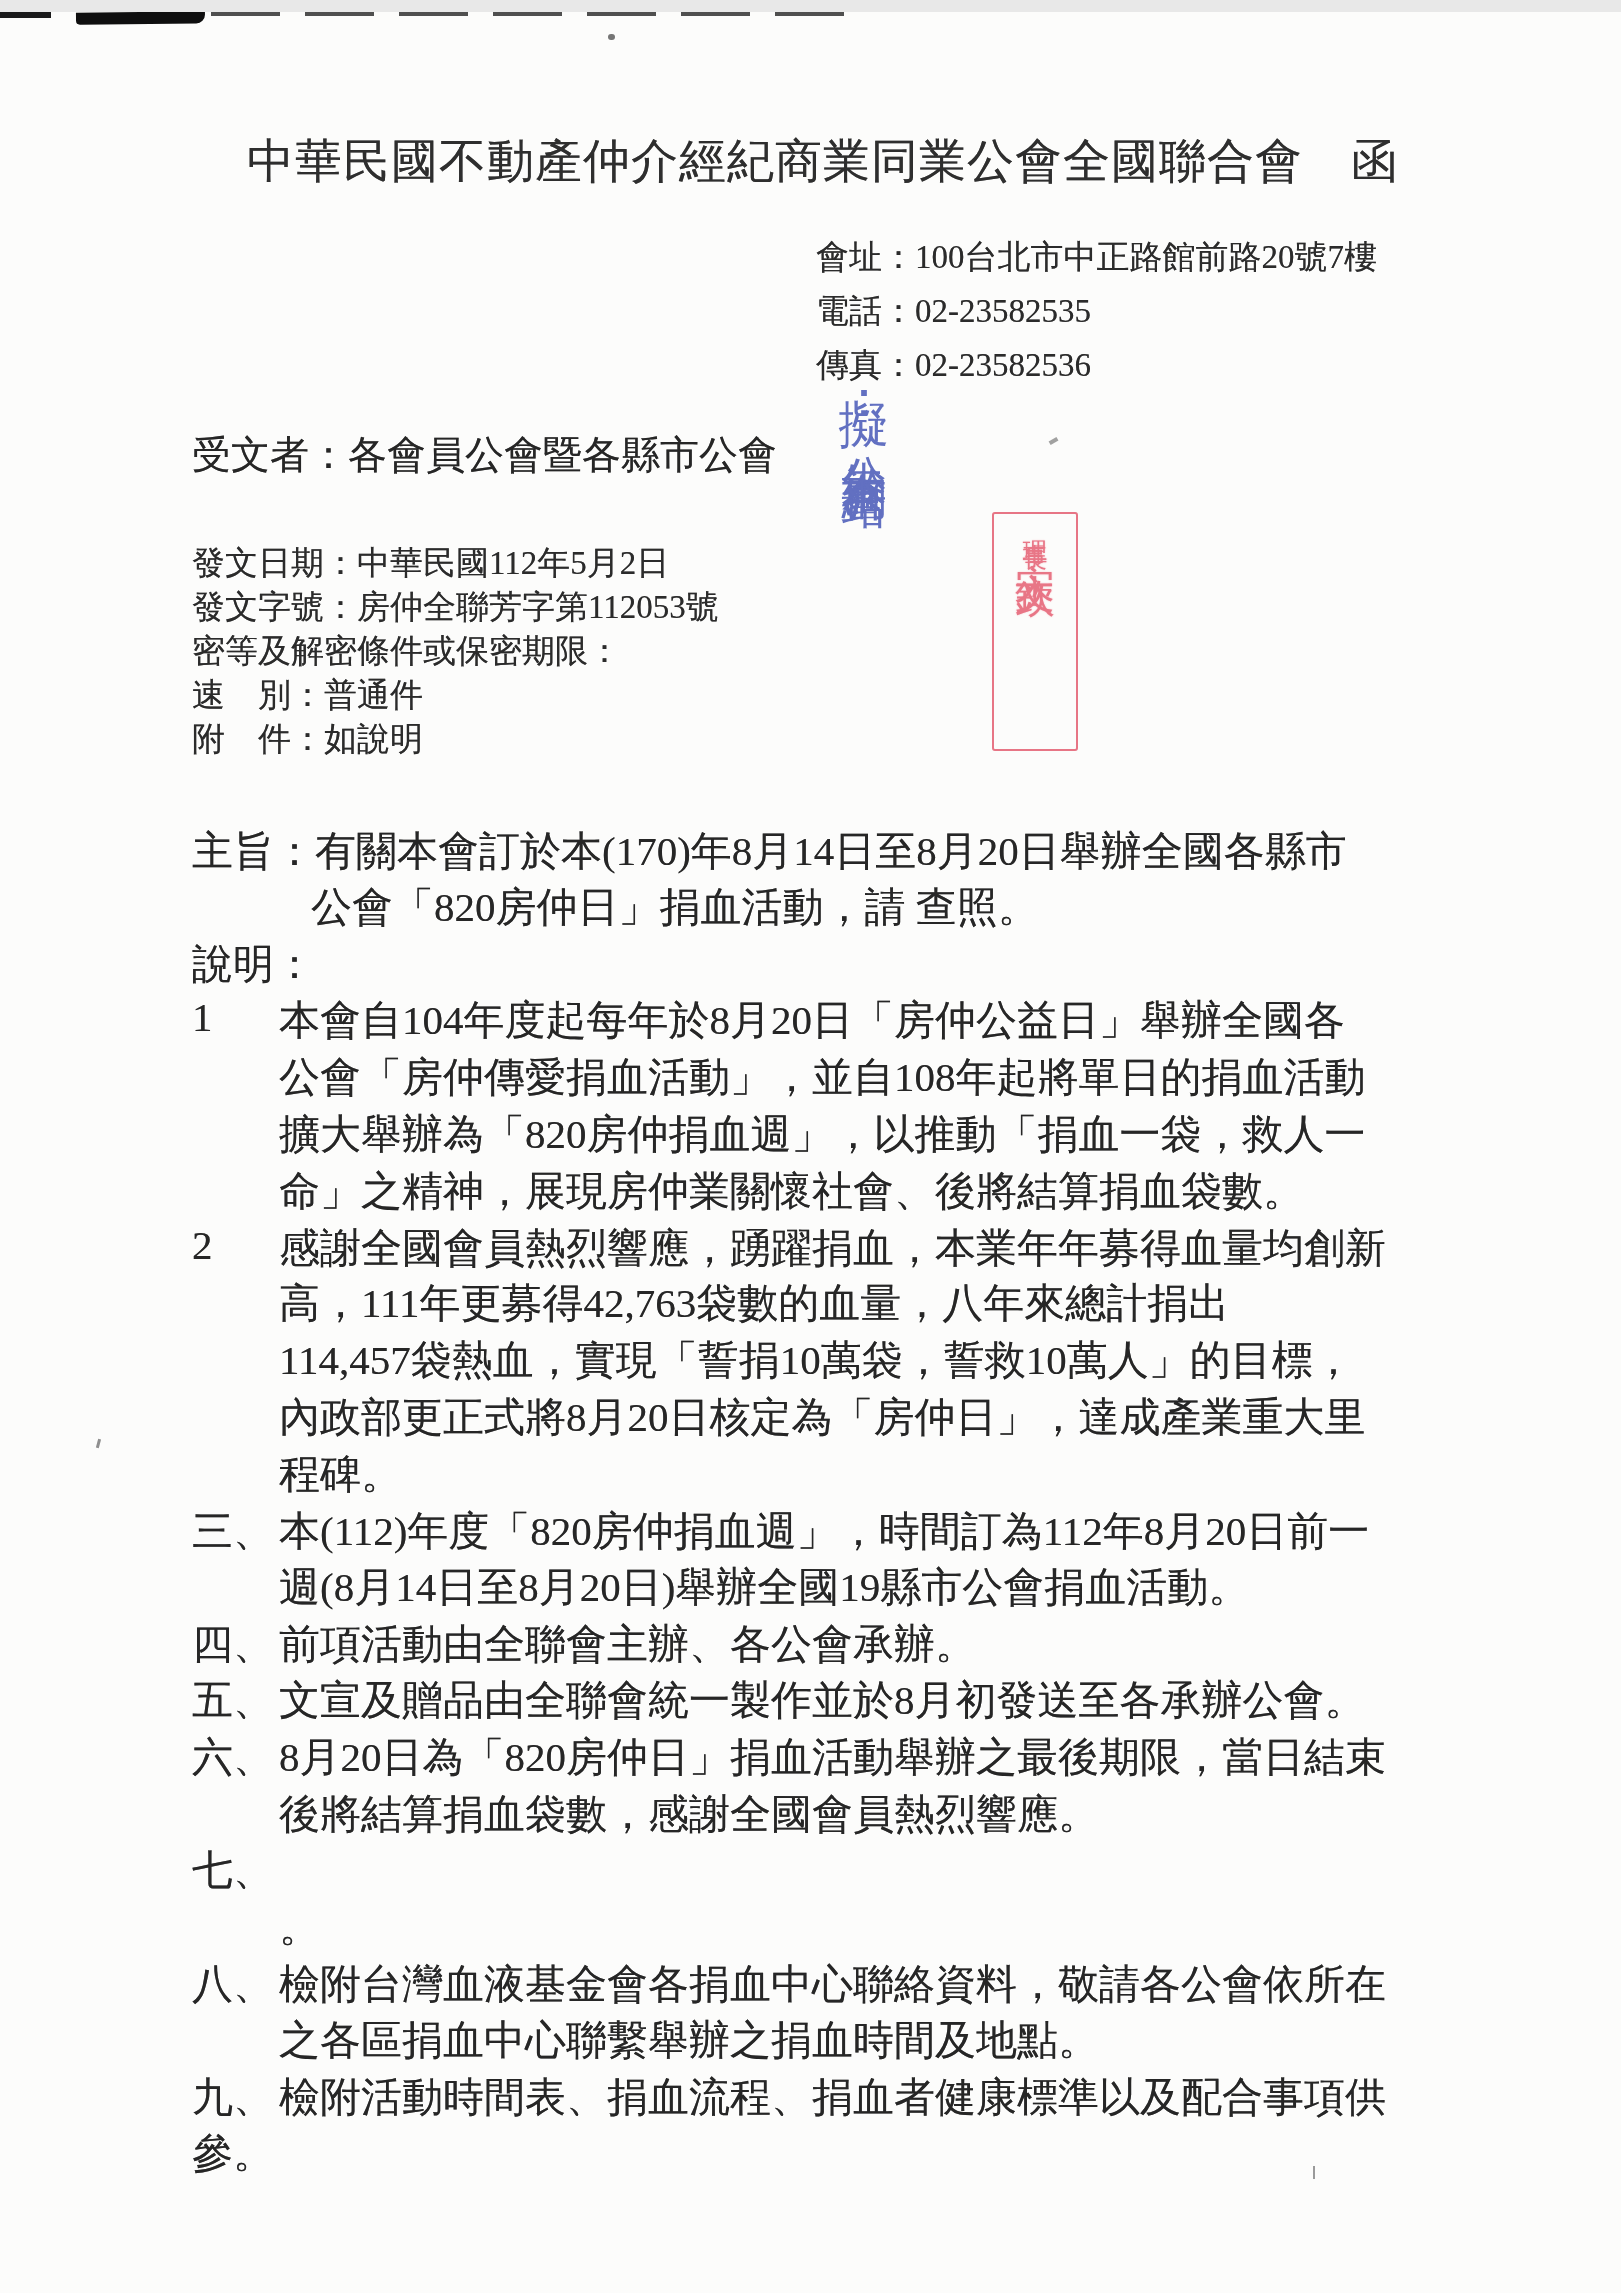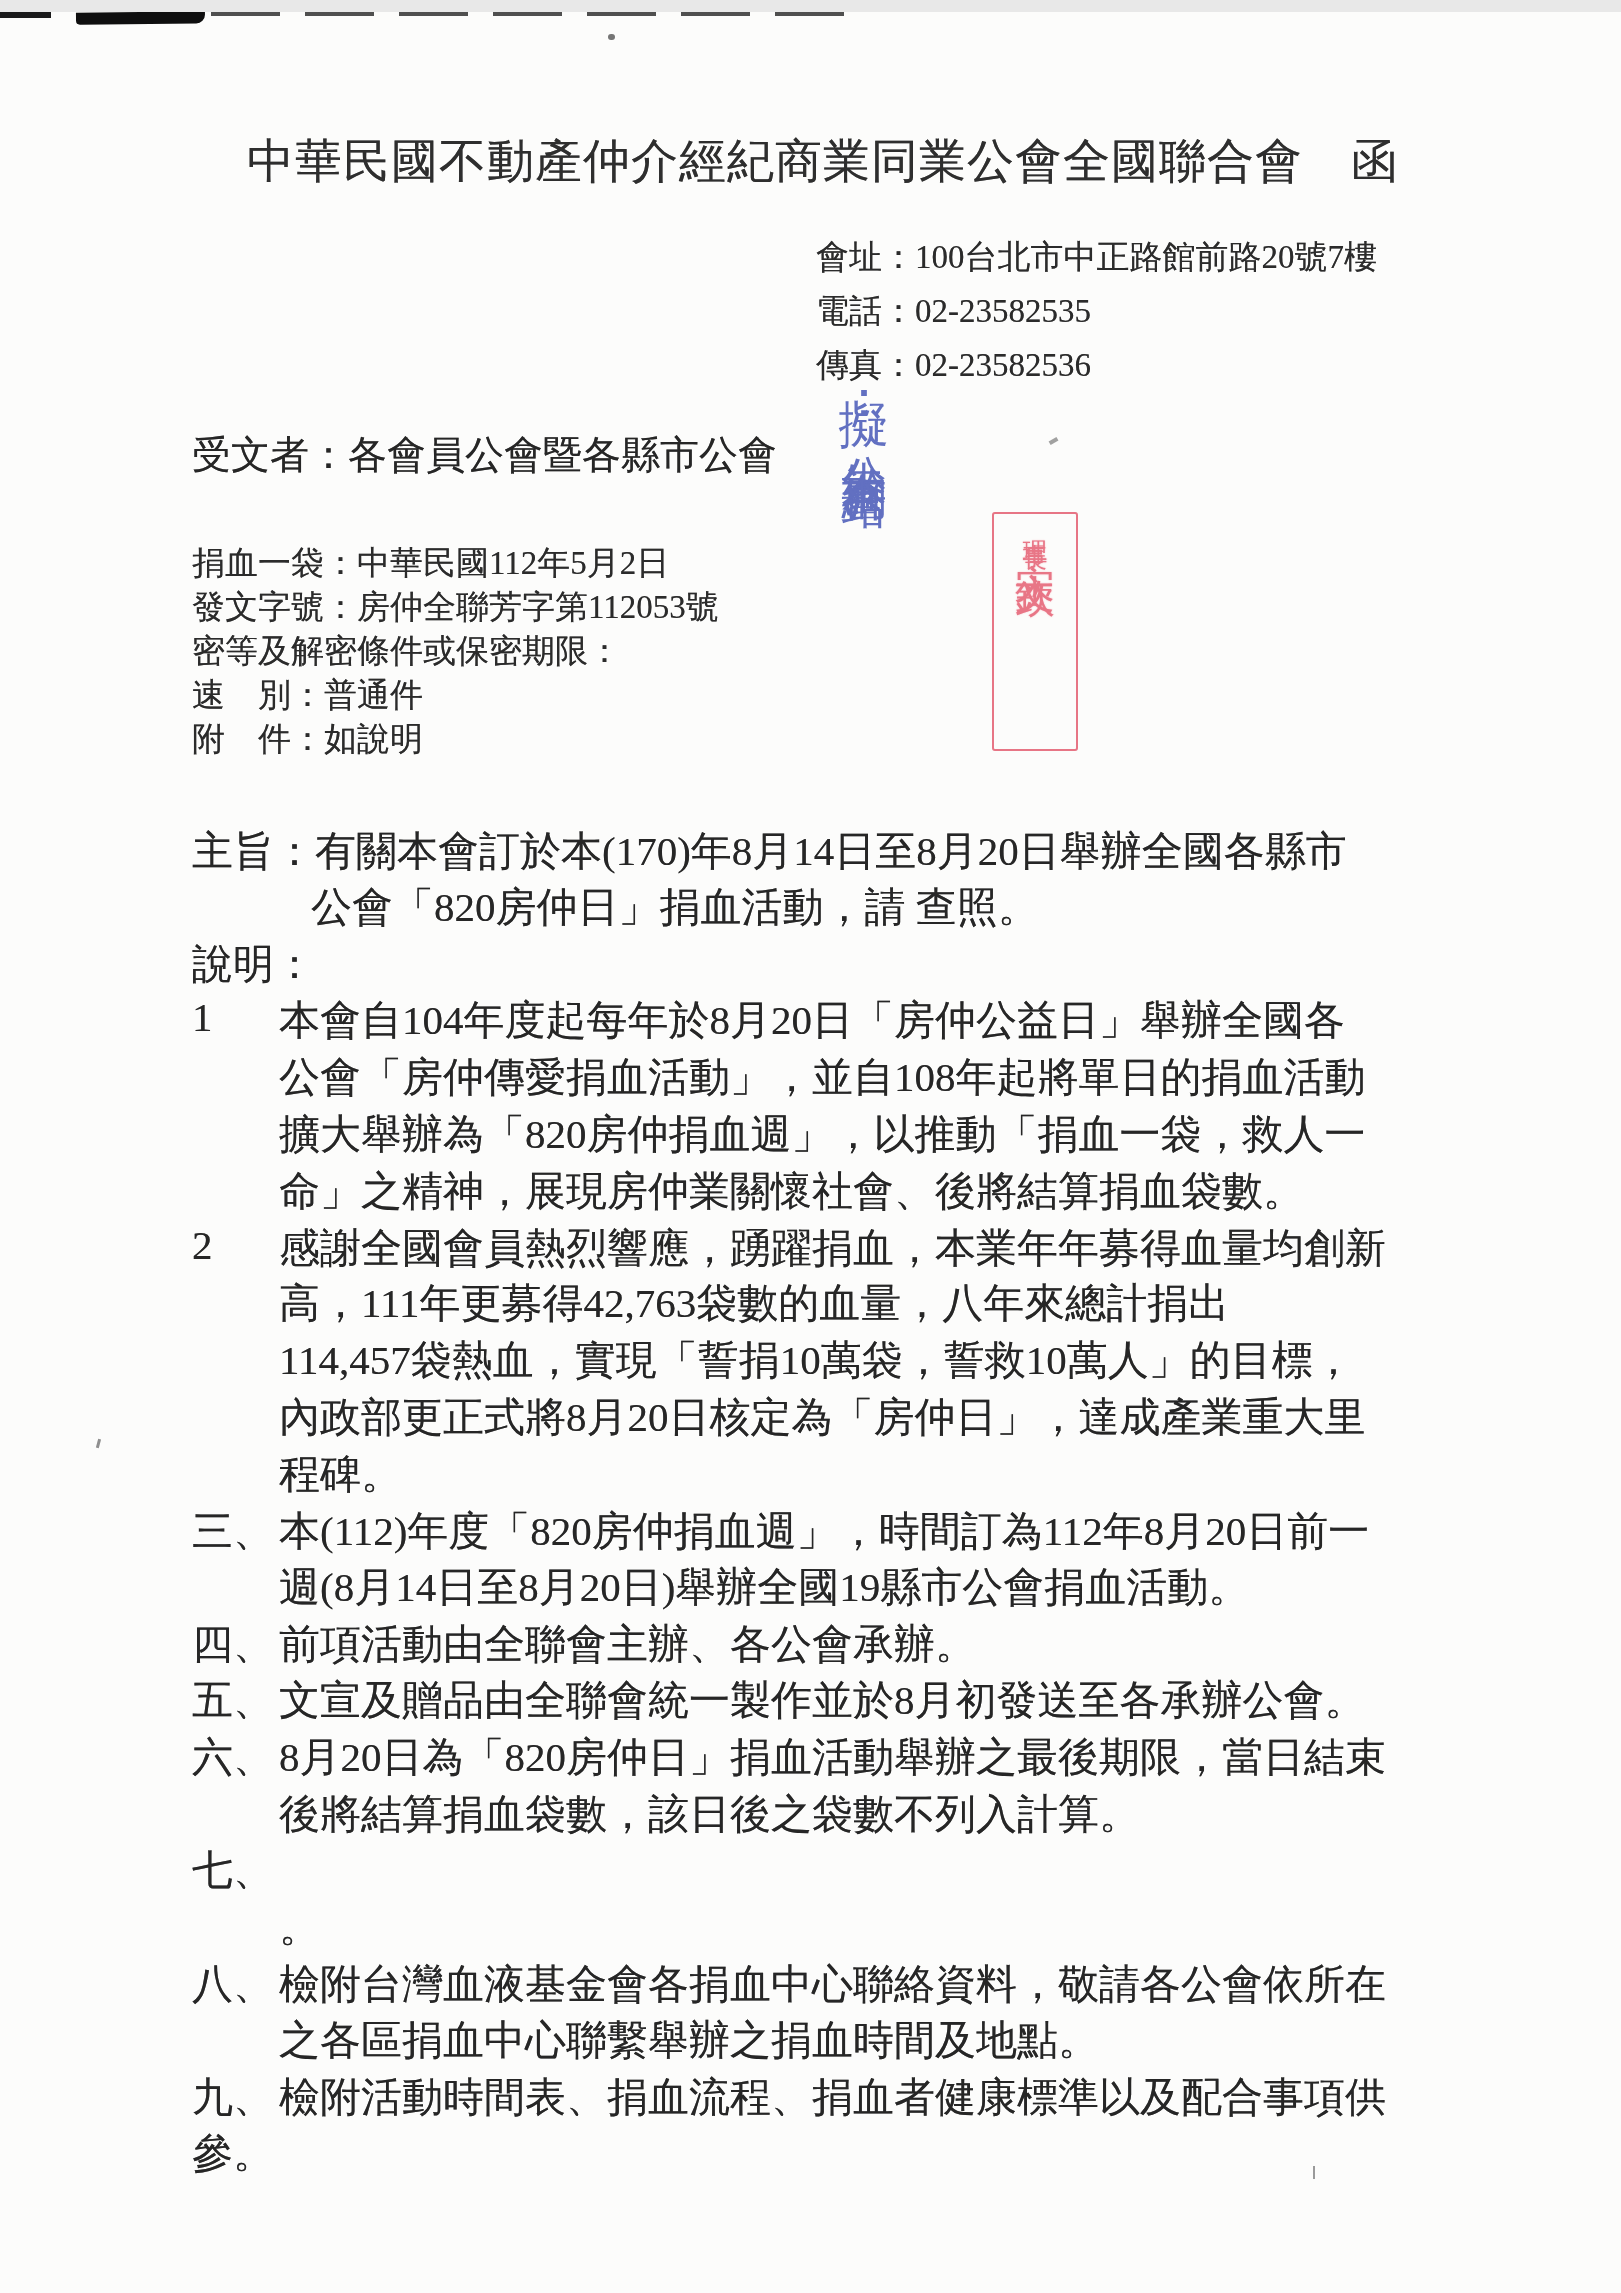--- a/index.html
+++ b/index.html
@@ -104,21 +104,21 @@
 
   <div class="stamp">
     <div class="stamp-inner" style="color: rgb(228, 85, 106);">
       <span class="stamp-title">理事長</span><span class="stamp-name">宋文欽</span>
     </div>
   </div>
 
   <div class="recipient cn">受文者：各會員公會暨各縣市公會</div>
 
   <div class="meta cn">
-      <div class="cn">捐血一袋：中華民國112年5月2日</div>
+      <div class="cn">發文日期：中華民國112年5月2日</div>
       <div class="cn">發文字號：房仲全聯芳字第112053號</div>
       <div class="cn">密等及解密條件或保密期限：</div>
       <div class="cn">速　別：普通件</div>
       <div class="cn">附　件：如說明</div>
     </div>
 
   <div class="body-block">
       <div class="bline cn" style="top: 812px;">
     <span class="num"></span>
     <span class="txt" style="left: 0px;">主旨：有關本會訂於本(170)年8月14日至8月20日舉辦全國各縣市</span>
@@ -182,21 +182,21 @@
       <div class="bline cn" style="top: 1661px;">
     <span class="num">五、</span>
     <span class="txt" style="left: 87px;">文宣及贈品由全聯會統一製作並於8月初發送至各承辦公會。</span>
   </div>
       <div class="bline cn" style="top: 1718px;">
     <span class="num">六、</span>
     <span class="txt" style="left: 87px;">8月20日為「820房仲日」捐血活動舉辦之最後期限，當日結束</span>
   </div>
       <div class="bline cn" style="top: 1775px;">
     <span class="num"></span>
-    <span class="txt" style="left: 87px;">後將結算捐血袋數，該日後之袋數不列入計算。</span>
+    <span class="txt" style="left: 87px;">後將結算捐血袋數，感謝全國會員熱烈響應。</span>
   </div>
       <div class="bline cn" style="top: 1831px;">
     <span class="num">七、</span>
   </div>
       <div class="bline cn" style="top: 1888px;">
     <span class="num"></span>
     <span class="txt" style="left: 87px;">。</span>
   </div>
       <div class="bline cn" style="top: 1945px;">
     <span class="num">八、</span>

